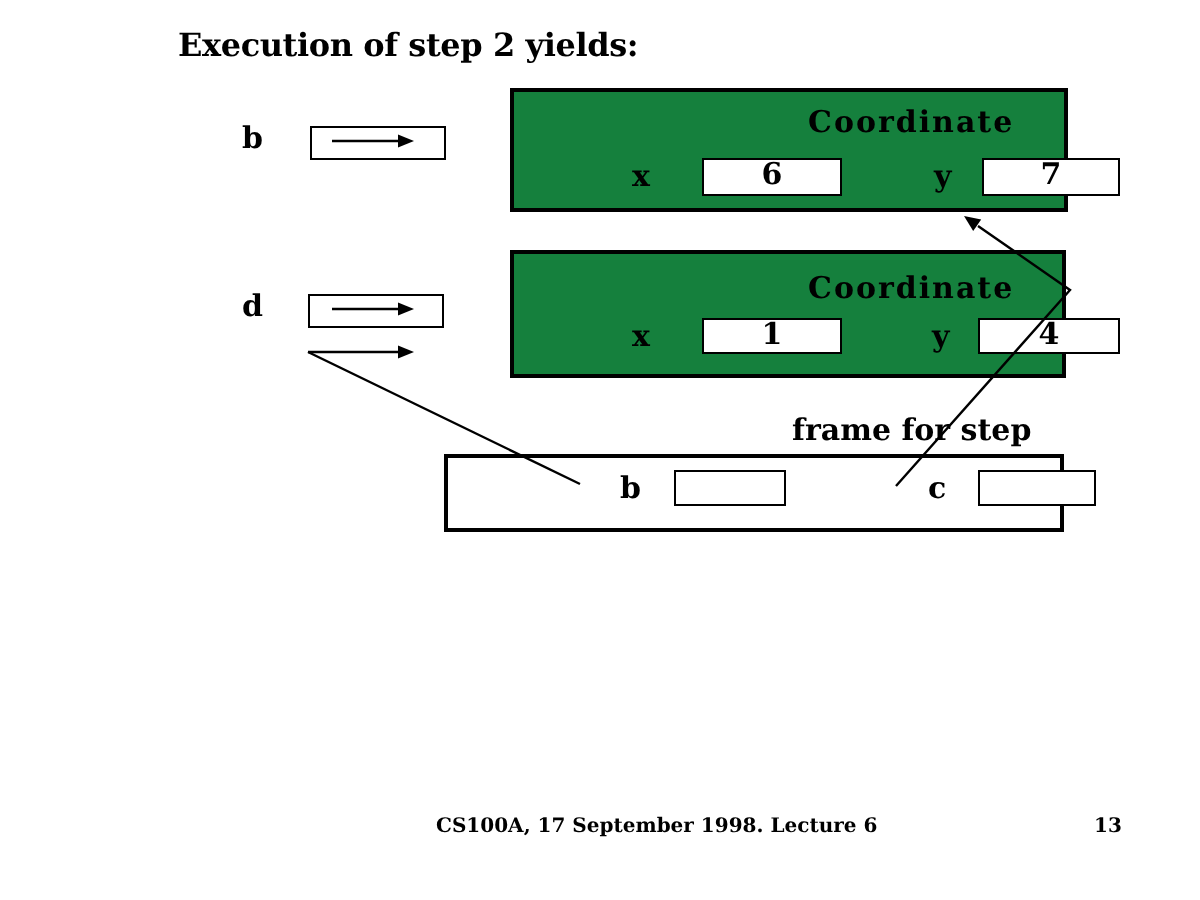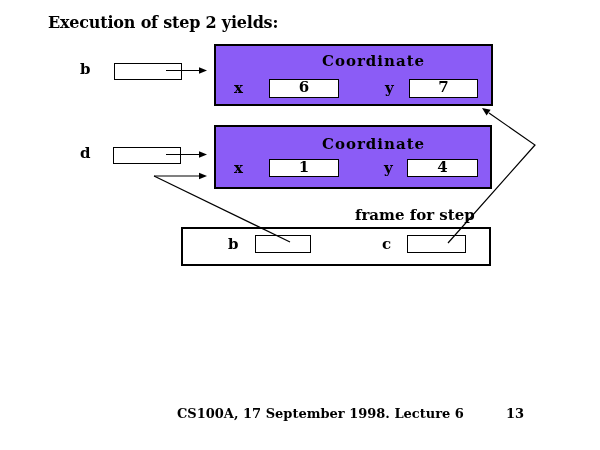--- a/index.html
+++ b/index.html
@@ -5,49 +5,49 @@
   html,body{margin:0;padding:0;background:#fff;}
   .slide{
     position:relative;
     width:600px;height:450px;
     background:#ffffff;
     font-family:"DejaVu Serif","Liberation Serif",serif;
     font-weight:bold;
     color:#000;
     overflow:hidden;
   }
-  .abs{position:absolute;}
+  .abs{position:absolute;margin-left:41px;}
   .slide-title{
     left:48px;top:13px;
     font-size:16px;letter-spacing:-0.2px;white-space:nowrap;
   }
   .var-label{font-size:15px;line-height:15px;}
   .ptr-cell{
     border:1px solid #000;background:#fff;
   }
   .obj-box{
-    border:2px solid #000;background:#8b5cf6;
+    border:2px solid #000;background:#15803d;
   }
   .obj-title{
     font-size:15px;letter-spacing:1px;white-space:nowrap;line-height:15px;
   }
   .field-label{font-size:15px;line-height:15px;}
   .field-box{
     border:1px solid #000;background:#fff;
     font-size:15px;line-height:15px;
     text-align:center;
   }
   .frame-label{
     font-size:15px;white-space:nowrap;line-height:15px;
   }
   .frame-box{
     border:2px solid #000;background:#fff;
   }
   .footer-text{
-    font-size:13px;white-space:nowrap;line-height:14px;
+    font-size:10px;white-space:nowrap;line-height:14px;
   }
   svg.arrows{
     position:absolute;left:0;top:0;width:600px;height:450px;
     pointer-events:none;
   }
   svg.arrows line, svg.arrows polyline{stroke:#000;stroke-width:1.2;fill:none;}
   svg.arrows polygon{fill:#000;stroke:none;}
 </style>
 </head>
 <body>

